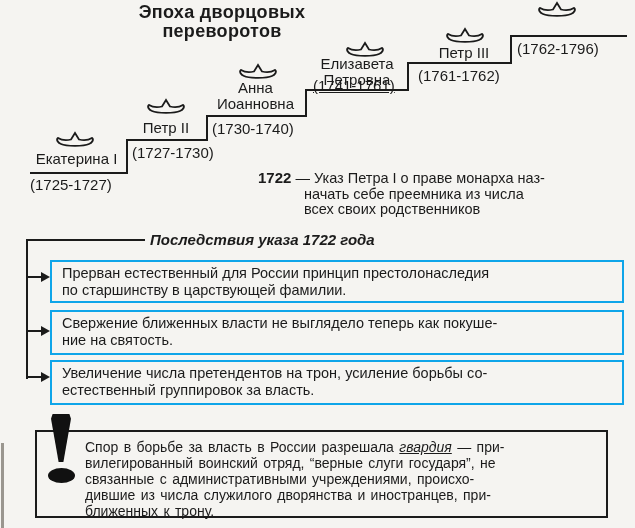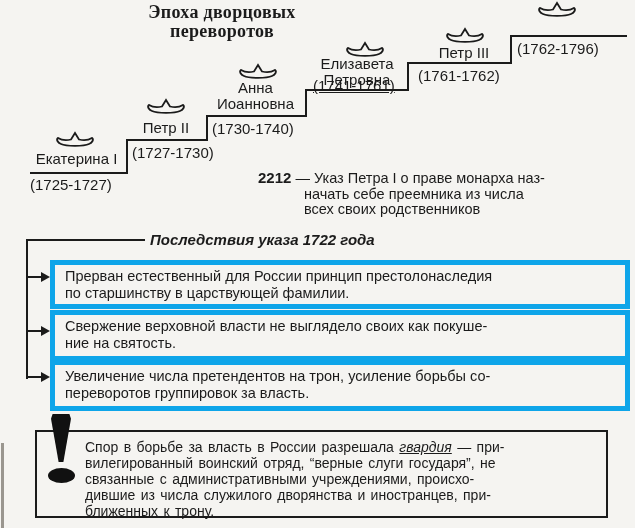--- a/index.html
+++ b/index.html
@@ -4,21 +4,21 @@
 <style>
   html,body{margin:0;padding:0;}
   .canvas{
     position:relative; width:635px; height:528px; overflow:hidden;
     background:#f5f4f1; color:#1b1b1b;
     font-family:"Liberation Sans", sans-serif;
   }
   
   .diagram-title{
     position:absolute; left:112px; top:3px; width:220px;
-    text-align:center; font-family:Liberation Serif, serif;
+    text-align:center; font-family:Liberation Sans, sans-serif;
     font-weight:bold; font-size:18px; line-height:19px; letter-spacing:.3px;
   }
   
   .hline,.vline{position:absolute; background:#1b1b1b;}
   .hline{height:2px;} .vline{width:2px;}
   .step-name{position:absolute; font-size:15px; line-height:16px; text-align:center;}
   .step-dates{position:absolute; font-size:15px; white-space:nowrap;}
   .crown{position:absolute; width:40px; height:18px;}
   
   .sl1{left:30px;  top:172px; width:97px;}
@@ -56,21 +56,21 @@
   .sc6{left:537px; top:0px;}
   
   .decree{position:absolute; left:258px; top:170px; width:365px;
           font-size:14.5px; line-height:15.5px;}
   .decree .year{font-weight:bold; font-size:15px;}
   .decree .ind{margin-left:46px;}
   
   .cons-title{position:absolute; left:150px; top:231px;
               font-weight:bold; font-style:italic; font-size:15px;}
   .cbox{position:absolute; left:50px; width:554px;
-        border:5px solid #0ea5e9; background:#f5f4f1;
+        border:2px solid #0ea5e9; background:#f5f4f1;
         font-size:14.5px; line-height:17px; padding:3px 6px 0 10px;}
   .cbox1{top:260px; height:36px;}
   .cbox2{top:310px; height:38px;}
   .cbox3{top:360px; height:38px;}
   .arrowhead{position:absolute; width:0; height:0;
              border-top:5px solid transparent; border-bottom:5px solid transparent;
              border-left:9px solid #1b1b1b;}
   
   .note-box{position:absolute; left:35px; top:430px; width:569px; height:84px;
             border:2px solid #1b1b1b; background:#f5f4f1;}
@@ -143,46 +143,46 @@
   <div class="step-name sn5">Петр III</div>
 
   <div class="step-dates sd1">(1725-1727)</div>
   <div class="step-dates sd2">(1727-1730)</div>
   <div class="step-dates sd3">(1730-1740)</div>
   <div class="step-dates sd4">(1741-1761)</div>
   <div class="step-dates sd5">(1761-1762)</div>
   <div class="step-dates sd6">(1762-1796)</div>
 
   <div class="decree">
-    <div><span class="year">2212</span> <span>— Указ Петра I о праве монарха наз-</span></div>
+    <div><span class="year">1722</span> <span>— Указ Петра I о праве монарха наз-</span></div>
     <div class="ind">начать себе преемника из числа</div>
     <div class="ind">всех своих родственников</div>
   </div>
 
   <div class="cons-title">Последствия указа 1722 года</div>
   <div class="hline" style="left:27px; top:239px; width:118px;"></div>
   <div class="vline" style="left:26px; top:239px; height:140px;"></div>
   <div class="hline" style="left:26px; top:276px; width:17px;"></div>
   <div class="arrowhead" style="left:41px; top:272px;"></div>
   <div class="hline" style="left:26px; top:330px; width:17px;"></div>
   <div class="arrowhead" style="left:41px; top:326px;"></div>
   <div class="hline" style="left:26px; top:376px; width:17px;"></div>
   <div class="arrowhead" style="left:41px; top:372px;"></div>
 
   <div class="cbox cbox1">
     <div>Прерван естественный для России принцип престолонаследия</div>
     <div>по старшинству в царствующей фамилии.</div>
   </div>
   <div class="cbox cbox2">
-    <div>Свержение верховной власти не выглядело своих как покуше-</div>
+    <div>Свержение ближенных власти не выглядело теперь как покуше-</div>
     <div>ние на святость.</div>
   </div>
   <div class="cbox cbox3">
     <div>Увеличение числа претендентов на трон, усиление борьбы со-</div>
-    <div>переворотов группировок за власть.</div>
+    <div>естественный группировок за власть.</div>
   </div>
 
   <div class="note-box">
     <div class="note-text">
       <div><span>Спор в борьбе за власть в России разрешала </span><span class="guard-term">гвардия</span><span> — при-</span></div>
       <div>вилегированный воинский отряд, “верные слуги государя”, не</div>
       <div>связанные с административными учреждениями, происхо-</div>
       <div>дившие из числа служилого дворянства и иностранцев, при-</div>
       <div>ближенных к трону.</div>
     </div>

